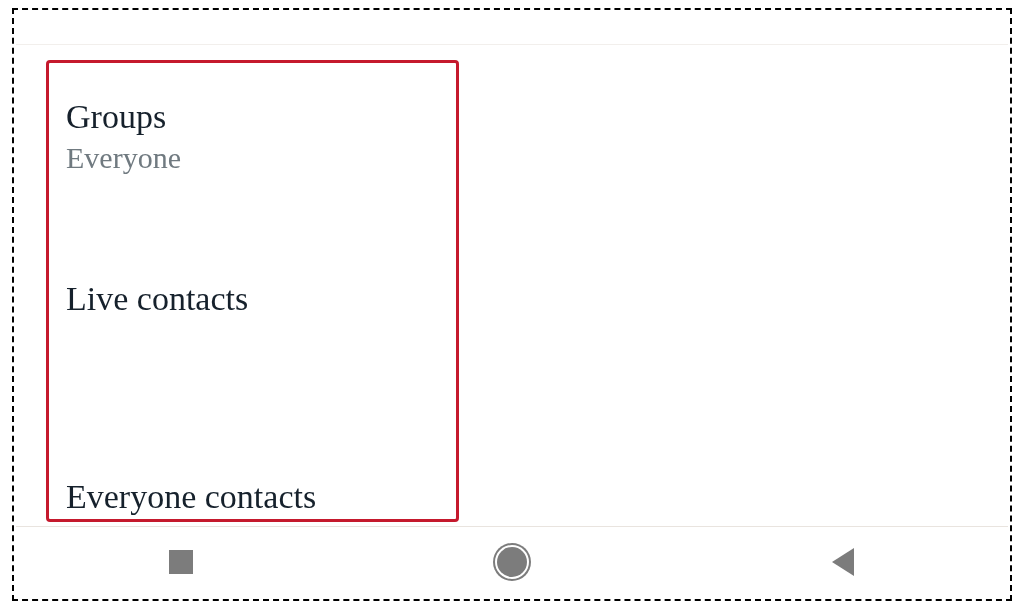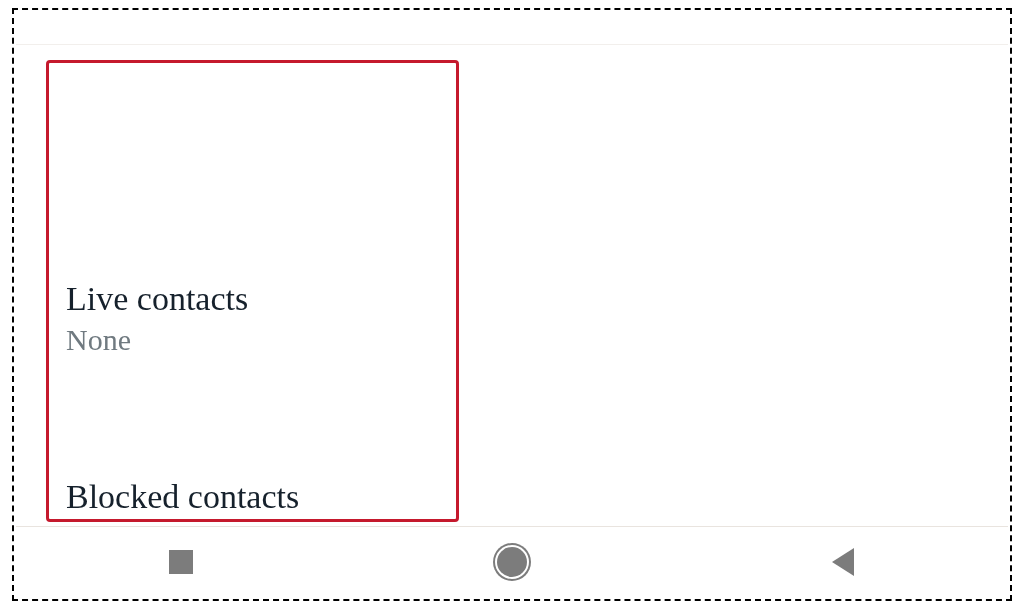--- a/index.html
+++ b/index.html
@@ -65,28 +65,31 @@
     }
   </style>
 </head>
 <body>
 
 <div class="outer">
   <div class="topline"></div>
 
   <div class="highlight"></div>
 
+  <div class="setting s-groups">
+    <span class="title">Groups</span>
+    <span class="sub">Everyone</span>
+  </div>
 
   <div class="setting s-liveloc">
     <span class="title">Live contacts</span>
-    <span class="sub">None</span>
   </div>
 
   <div class="setting s-blocked">
-    <span class="title">Blocked contacts</span>
+    <span class="title">Everyone contacts</span>
   </div>
 
   <div class="navdivider"></div>
   <div class="navbar">
     <div class="navbtn">
       <div class="nav-square"></div>
     </div>
     <div class="navbtn">
       <div class="nav-circle"></div>
     </div>

